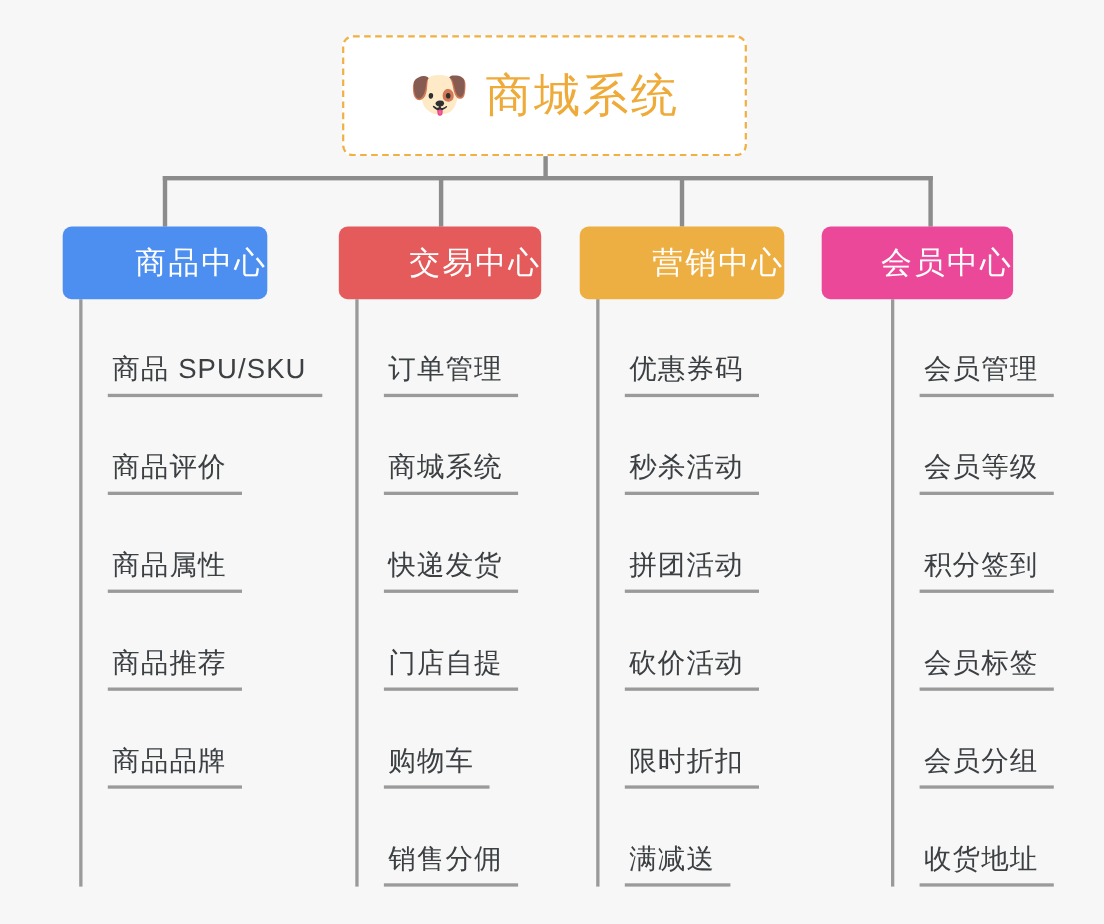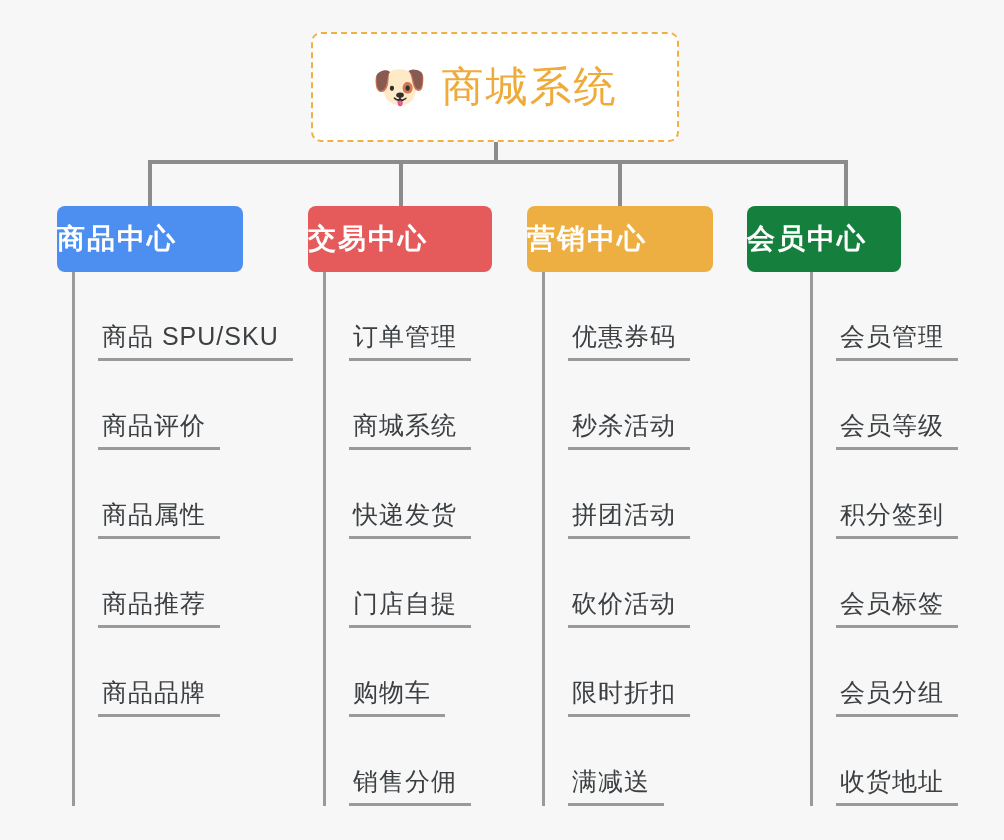--- a/index.html
+++ b/index.html
@@ -60,26 +60,25 @@
   .conn-h { height: 4px; }
 
   
   .cat-box {
     position: absolute;
     height: 66px;
     box-sizing: border-box;
     border-radius: 8px;
     display: flex;
     align-items: center;
-    justify-content: flex-start;
+    justify-content: flex-end;
     color: #ffffff;
     font-size: 28px;
     letter-spacing: 2px;
     white-space: nowrap;
-    font-weight: bold;
   }
 
   
   .branch {
     position: absolute;
     top: 272px;
   }
   .branch-spine {
     position: absolute;
     left: 0;
@@ -129,21 +128,21 @@
 
   <div class="cat-box" style="left: 57px; top: 206px; width: 186px; background: rgb(76, 143, 240);">
     <span>商品中心</span>
   </div>
   <div class="cat-box" style="left: 308px; top: 206px; width: 184px; background: rgb(229, 90, 90);">
     <span>交易中心</span>
   </div>
   <div class="cat-box" style="left: 527px; top: 206px; width: 186px; background: rgb(238, 175, 66);">
     <span>营销中心</span>
   </div>
-  <div class="cat-box" style="left: 747px; top: 206px; width: 154px; background: #15803d;">
+  <div class="cat-box" style="left: 747px; top: 206px; width: 174px; background: #ec4899;">
     <span>会员中心</span>
   </div>
 
   <div class="branch" style="left:72px;">
     <div class="branch-spine" style="height:534px;"></div>
     <div class="leaf">
         <span class="leaf-label">商品 SPU/SKU</span>
       </div>
     <div class="leaf">
         <span class="leaf-label">商品评价</span>

